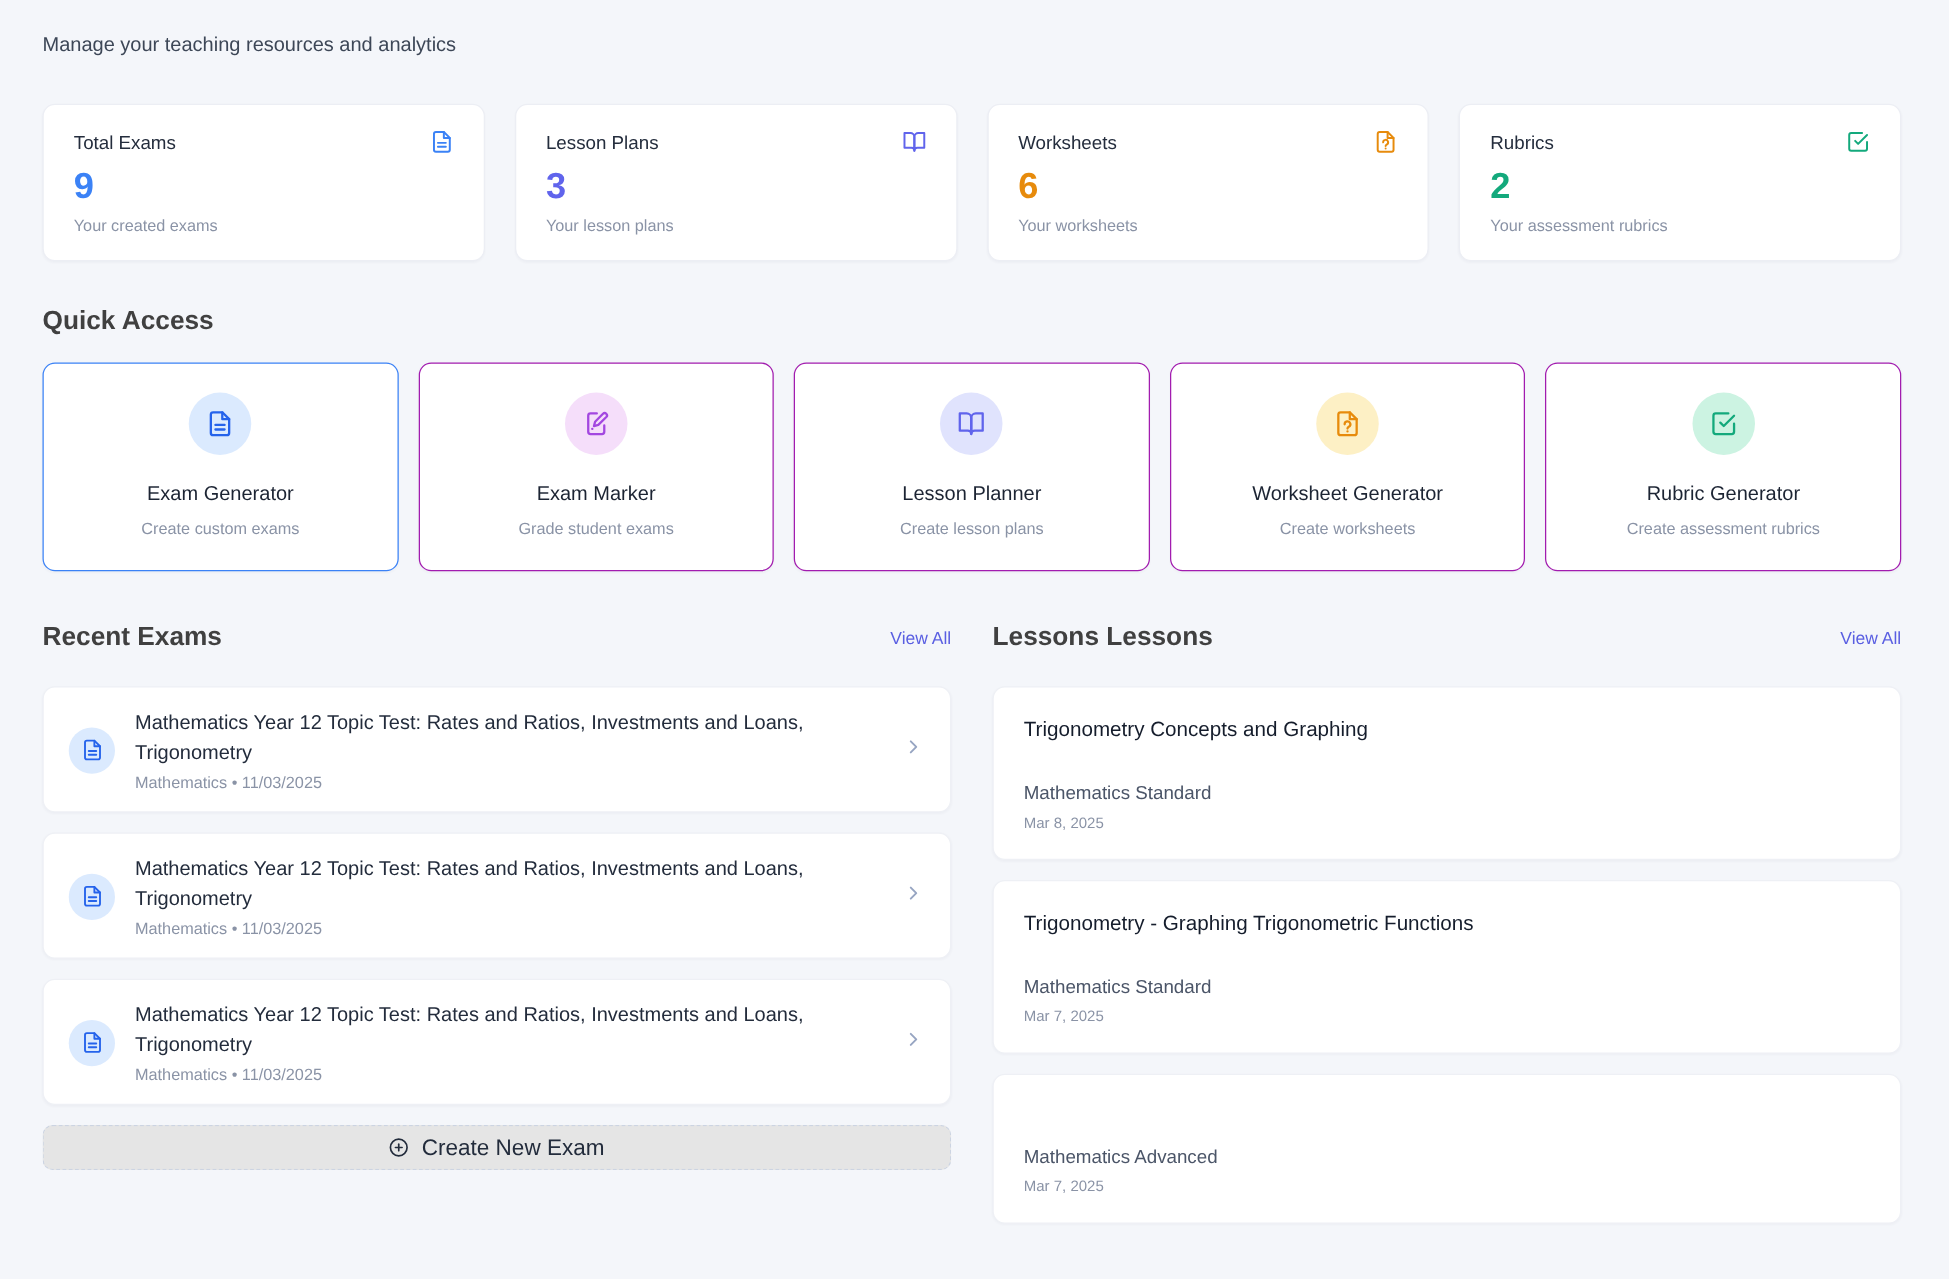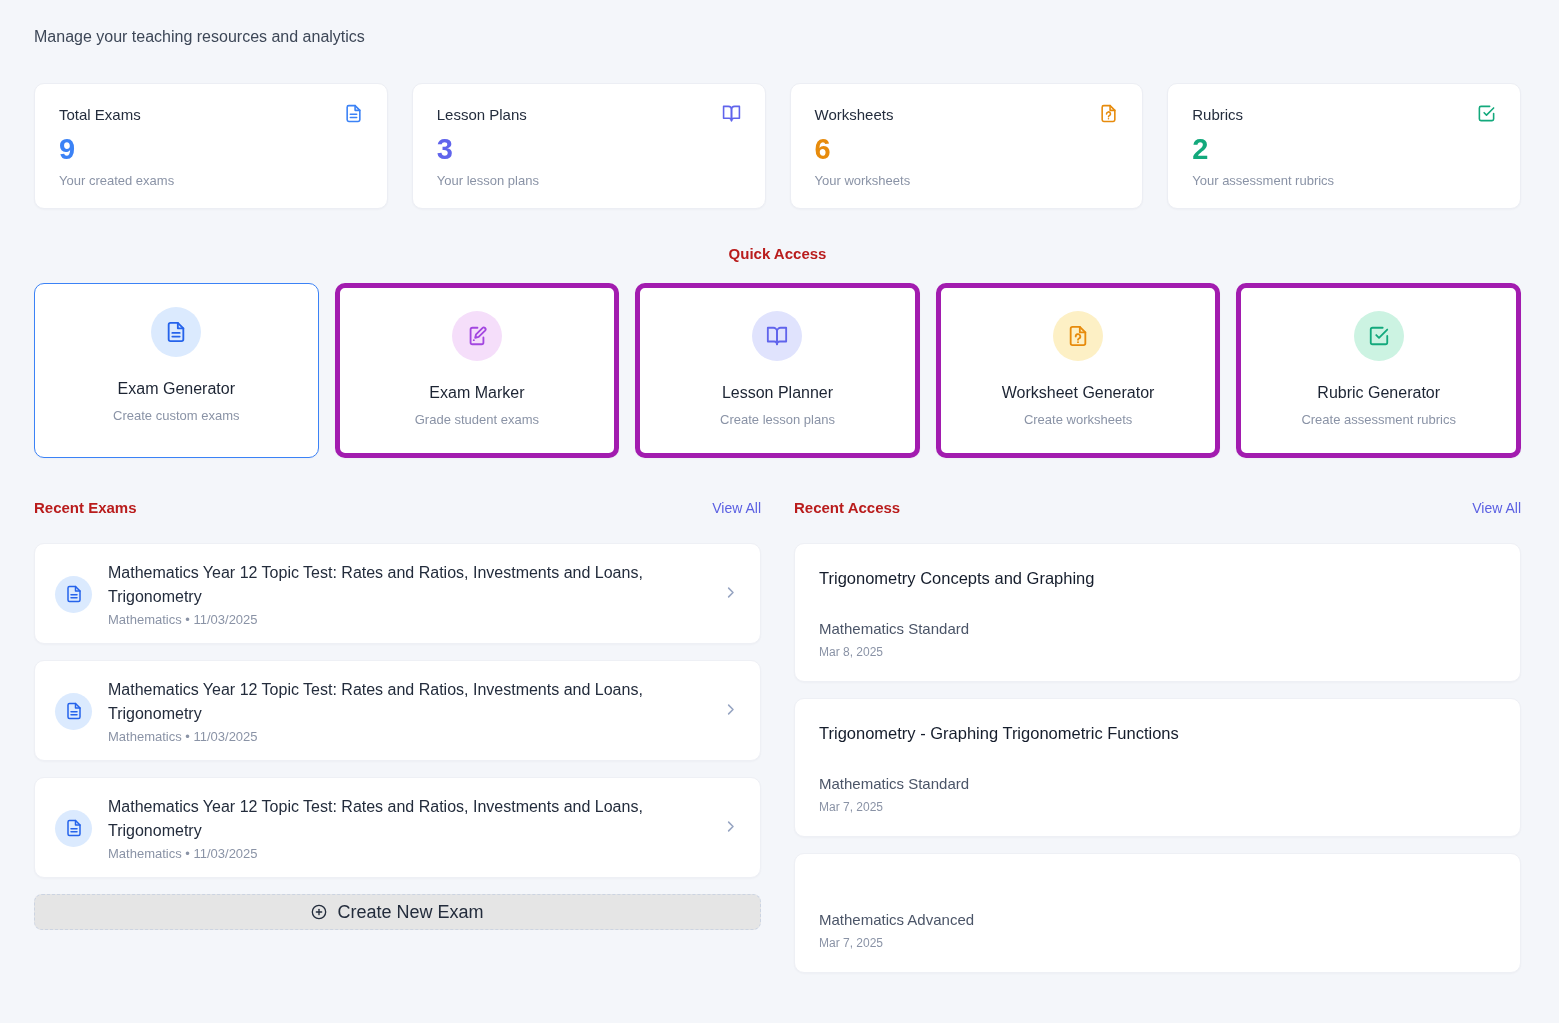--- a/index.html
+++ b/index.html
@@ -36,25 +36,25 @@
   .stat-value { font-size: 29px; font-weight: 700; margin-top: 10px; }
   .stat-desc { font-size: 13px; color: #8a93a6; margin-top: 7px; }
 
   .c-blue   { color: #3b82f6; }
   .c-indigo { color: #6064ec; }
   .c-orange { color: #e78b0c; }
   .c-green  { color: #13a97c; }
   .c-purple { color: #a347e0; }
 
   
-  .section-heading { font-size: 15px; font-weight: 600; color: #b91c1c; text-align: center; }
+  .section-heading { font-size: 21px; font-weight: 600; color: #404040; }
   .quick-heading { margin-top: 36px; margin-bottom: 21px; }
   .quick-row { display: grid; grid-template-columns: repeat(5, 1fr); gap: 16px; }
   .quick-card {
-    background: #fff; border: 5px solid #a21caf; border-radius: 10px;
+    background: #fff; border: 1px solid #a21caf; border-radius: 10px;
     padding: 23px 12px 26px; text-align: center; cursor: pointer;
     box-shadow: 0 1px 2px rgba(20,30,60,0.03);
   }
   .quick-card.active { border: 1.5px solid #3b82f6; }
   .quick-icon-circle {
     width: 50px; height: 50px; border-radius: 50%;
     display: flex; align-items: center; justify-content: center; margin: 0 auto;
   }
   .quick-icon-circle svg { width: 22px; height: 22px; }
   .bg-blue   { background: #dbeafe; }
@@ -313,21 +313,21 @@
       <button class="create-btn">
         <svg viewBox="0 0 24 24">
             <use href="#i-plus-circle"></use>
           </svg>
         <span>Create New Exam</span>
       </button>
     </div>
 
     <div>
       <div class="section-header">
-        <div class="section-heading">Recent Access</div>
+        <div class="section-heading">Lessons Lessons</div>
         <a class="view-all">View All</a>
       </div>
 
       <div class="lesson-card">
         <div class="lesson-title">Trigonometry Concepts and Graphing</div>
         <div class="lesson-subject">Mathematics Standard</div>
         <div class="lesson-date">Mar 8, 2025</div>
       </div>
 
       <div class="lesson-card">

